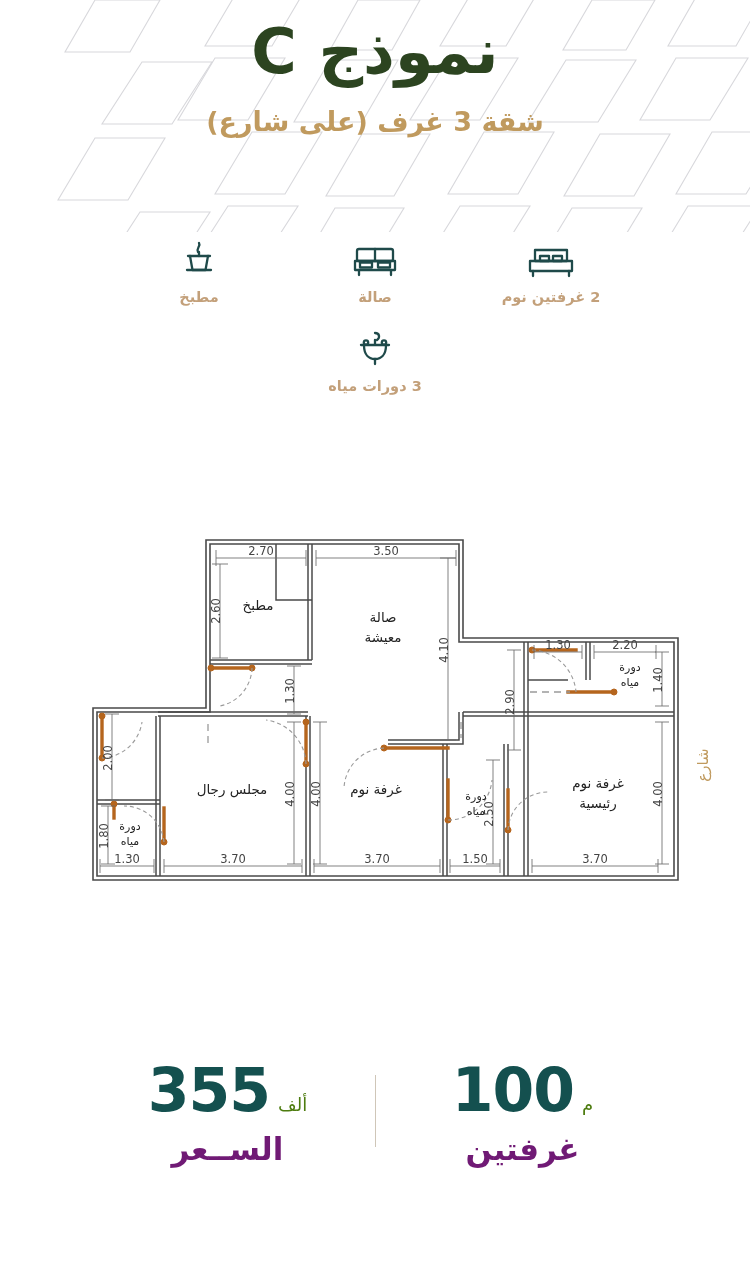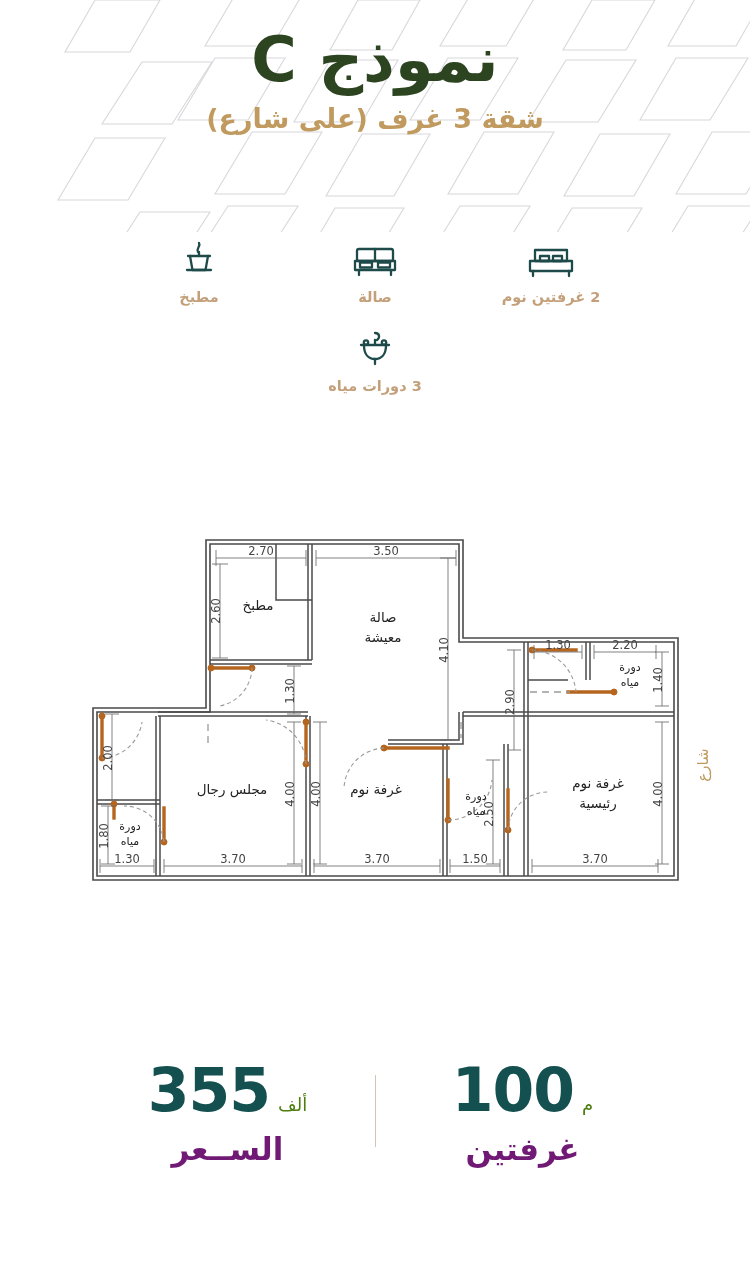--- a/index.html
+++ b/index.html
@@ -9,28 +9,28 @@
     background: #ffffff;
     font-family: "DejaVu Sans", "Liberation Sans", sans-serif;
     overflow: hidden;
   }
   .page { position: relative; width: 750px; height: 1261px; background:#fff; }
 
   
   .hero { position: relative; width: 750px; height: 232px; overflow: hidden; background: #fff; }
   .pattern { position: absolute; inset: 0; }
   .hero-text { position: absolute; inset: 0; display: flex; flex-direction: column;
-               align-items: center; justify-content: flex-start; padding-top: 24px; }
+               align-items: center; justify-content: flex-start; padding-top: 16px; }
   .title {
     font-size: 62px; font-weight: bold; color: #2c4420;
     direction: rtl; letter-spacing: 0px; line-height: 1.15;
     font-family: "DejaVu Sans", "Liberation Sans", sans-serif;
   }
   .subtitle {
-    margin-top: 8px; font-size: 27px; color: #c09a5e; direction: rtl;
+    margin-top: 19px; font-size: 27px; color: #c09a5e; direction: rtl;
     font-weight: 600; letter-spacing: 0px;
   }
 
   
   .features { position: absolute; top: 240px; left: 0; width: 750px; }
   .feat-row { display: flex; justify-content: center; align-items: flex-start; }
   .feat-row.row1 { gap: 58px; }
   .feat-row.row2 { gap: 42px; margin-top: 24px; }
   .feat { display: flex; flex-direction: column; align-items: center; width: 118px; }
   .feat .ic { height: 40px; display: flex; align-items: flex-end; justify-content: center; }

